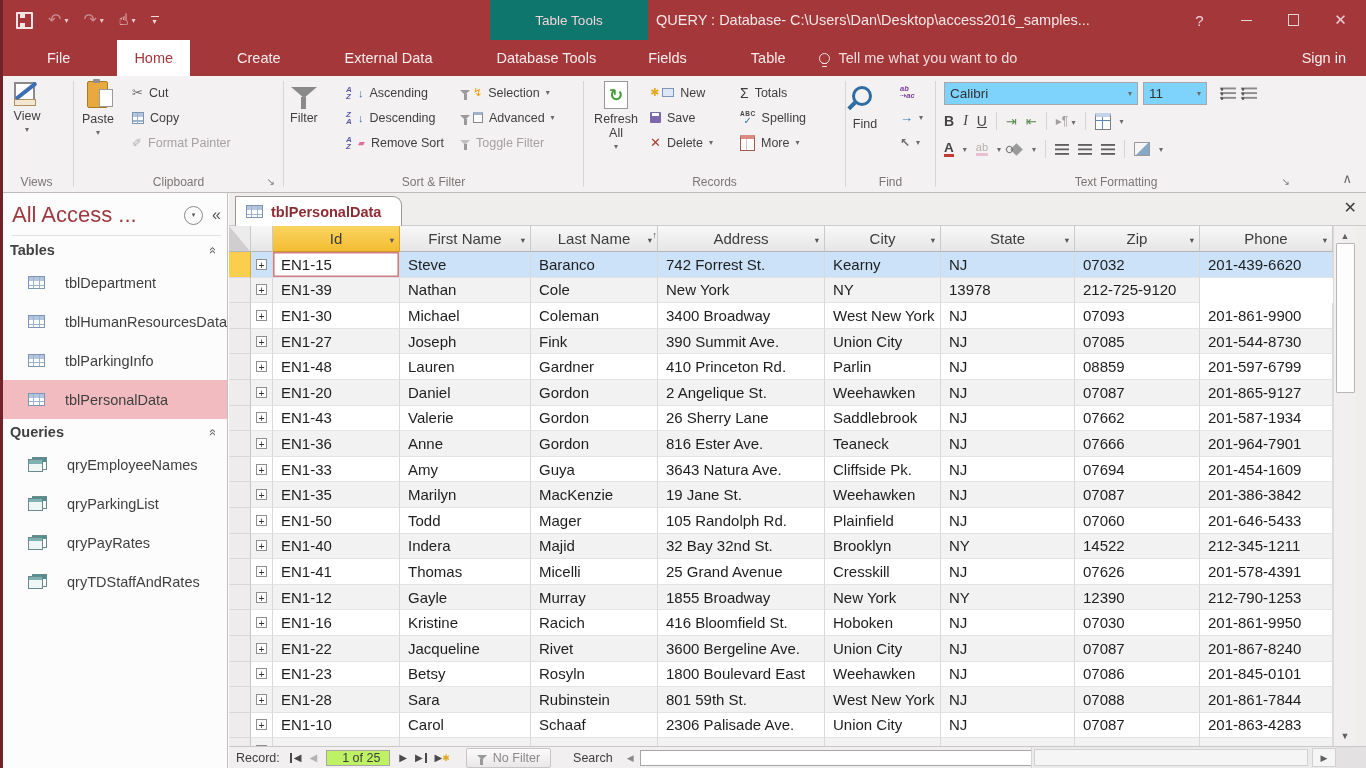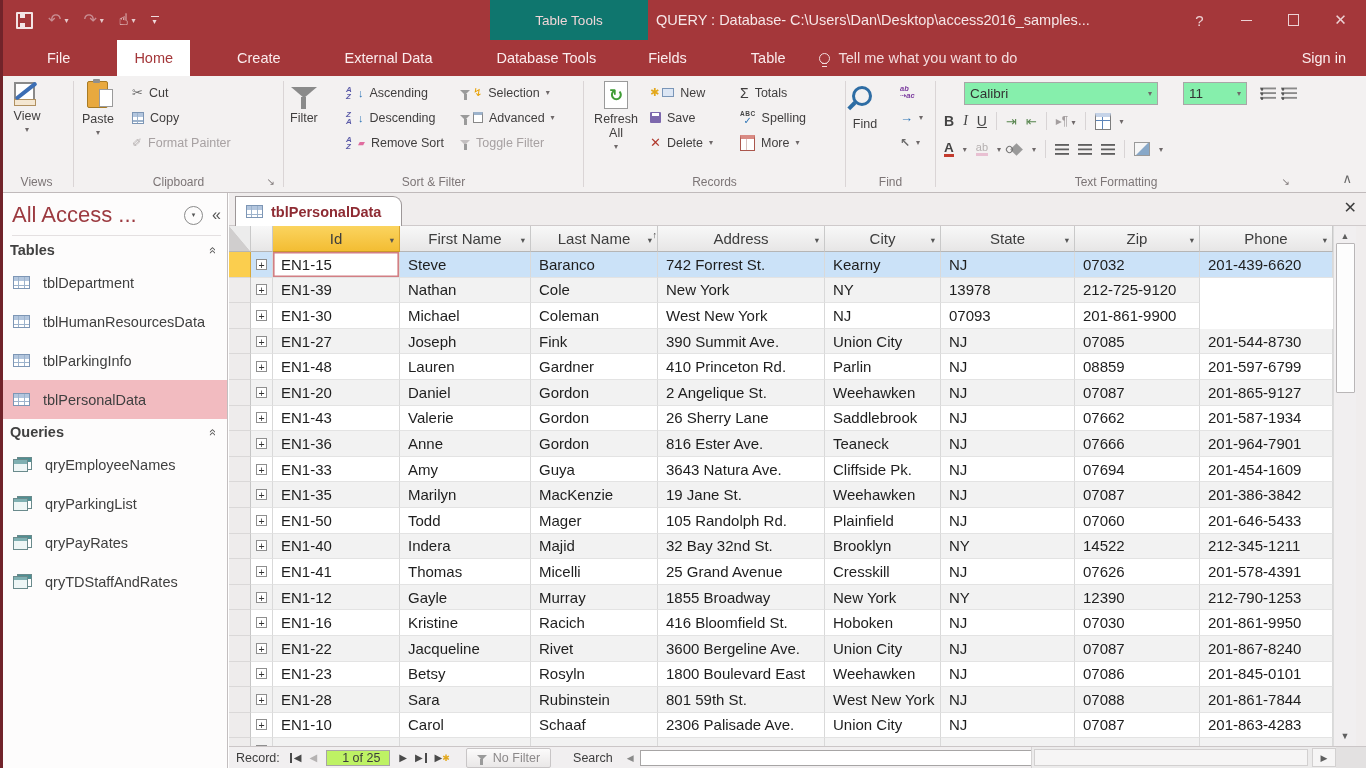--- a/index.html
+++ b/index.html
@@ -82,21 +82,21 @@
   .delx{color:#b03a2e;font-weight:bold;font-size:13px;}
   .sigma{font-size:14px;color:#3f3d3d;}
   .abc{display:inline-flex;flex-direction:column;align-items:center;line-height:6px;}
   .abc i{font-style:normal;font-size:6.5px;font-weight:bold;color:#444;letter-spacing:.5px;}
   .abc b{color:#2e75b6;font-size:10px;line-height:7px;}
   .tiny-table{display:inline-block;width:13px;height:11px;border:1px solid #aa564c;border-top:4px solid #d98b84;background:
      linear-gradient(to right,transparent 5px,#d8c2bf 5px,#d8c2bf 6px,transparent 6px),#fff;}
   .repl{display:inline-flex;flex-direction:column;font-size:7.5px;font-weight:bold;color:#7a3a9e;line-height:6.5px;font-style:normal;}
   .goarr{color:#2e75b6;font-weight:bold;font-size:13px;}
   .selarr{color:#6a6a6a;font-weight:bold;font-size:12px;}
-  .combo{background:#86efac;border:1px solid #a9a6a7;height:21px;display:flex;align-items:center;justify-content:space-between;padding:0 5px;font-size:13.5px;color:#333;margin-left:20px;}
+  .combo{background:#7dd3fc;border:1px solid #a9a6a7;height:21px;display:flex;align-items:center;justify-content:space-between;padding:0 5px;font-size:13.5px;color:#333;}
   .tf-row{position:absolute;left:8px;display:flex;align-items:center;height:24px;gap:9px;}
   .vdiv{width:1px;height:18px;background:#d8d4d5;}
   .fmt-b{font-weight:bold;font-size:14px;color:#444;}
   .fmt-i{font-style:italic;font-family:"Liberation Serif",serif;font-size:14px;color:#444;}
   .fmt-u{text-decoration:underline;font-size:14px;color:#444;}
   .indent{color:#58864f;font-size:13px;}
   .pilcrow{color:#a39d9e;font-size:12px;}
   .ico-grid{display:inline-block;width:14px;height:12px;border:1px solid #7d7d7d;border-top:4px solid #c5d3e8;background:
     linear-gradient(to right,transparent 6px,#5b84b8 6px,#5b84b8 7px,transparent 7px),
     linear-gradient(transparent 3px,#5b84b8 3px,#5b84b8 4px,transparent 4px),#fff;}
@@ -118,21 +118,21 @@
   
   .sidebar{position:absolute;left:0;top:0;width:228px;height:100%;background:#fdfcfc;border-right:1px solid #c3bebf;box-sizing:border-box;}
   .sb-head{position:absolute;left:12px;right:6px;top:2px;height:40px;display:flex;align-items:center;border-bottom:1px solid #e4e0e1;}
   .sb-title{font-size:22px;color:#9c3a40;flex:1;white-space:nowrap;overflow:hidden;}
   .sb-circle{width:17px;height:17px;border:1px solid #8a8a8a;border-radius:50%;display:flex;align-items:center;justify-content:center;font-size:7px;color:#555;margin-right:9px;flex:none;}
   .sb-collapse{font-size:16px;color:#555;flex:none;}
   .sb-sections{position:absolute;left:0;right:0;top:44px;}
   .sb-sec-h{height:26px;display:flex;align-items:center;justify-content:space-between;padding:0 12px 0 10px;
     font-weight:bold;font-size:14.5px;color:#414141;}
   .chev{display:inline-block;transform:rotate(-90deg);color:#555;font-size:13px;font-weight:normal;}
-  .sb-item{height:39px;display:flex;align-items:center;gap:13px;padding-left:13px;font-size:14.5px;color:#3f3f3f;}
+  .sb-item{height:39px;display:flex;align-items:center;gap:20px;padding-left:28px;font-size:14.5px;color:#3f3f3f;}
   .sb-item.sel{background:#f2bbc0;}
   .tbl-ico{display:inline-block;width:17px;height:13px;border:1px solid #7d96b5;box-sizing:border-box;flex:none;background:
      linear-gradient(to right,transparent 4.5px,#9db3cc 4.5px,#9db3cc 5.5px,transparent 5.5px,transparent 10.5px,#9db3cc 10.5px,#9db3cc 11.5px,transparent 11.5px),
      linear-gradient(#b3c6de 4px,transparent 4px,transparent 7.5px,#9db3cc 7.5px,#9db3cc 8.5px,transparent 8.5px),#fff;}
   .qry-ico{display:inline-block;width:19px;height:15px;position:relative;flex:none;}
   .qry-ico::before{content:"";position:absolute;right:0;top:0;width:13px;height:11px;border:1px solid #6a8a8c;background:linear-gradient(#4f8f92 3.5px,#fff 3.5px);}
   .qry-ico::after{content:"";position:absolute;left:0;bottom:0;width:13px;height:11px;border:1px solid #6a8a8c;background:linear-gradient(#7fb0b2 3.5px,#eef6f6 3.5px);}
 
   
   .doc{position:absolute;left:229px;top:0;right:0;height:100%;background:#f0eded;}
@@ -589,20 +589,21 @@
             <div class="g-c">212-725-9120</div>
           </div>
           <div class="g-row">
             <div class="g-sel"></div>
             <div class="g-exp">
               <span class="plusbox">+</span>
             </div>
             <div class="g-c">EN1-30</div>
             <div class="g-c">Michael</div>
             <div class="g-c">Coleman</div>
+            <div class="g-c">3400 Broadway</div>
             <div class="g-c">West New York</div>
             <div class="g-c">NJ</div>
             <div class="g-c">07093</div>
             <div class="g-c">201-861-9900</div>
           </div>
           <div class="g-row alt">
             <div class="g-sel"></div>
             <div class="g-exp">
               <span class="plusbox">+</span>
             </div>

